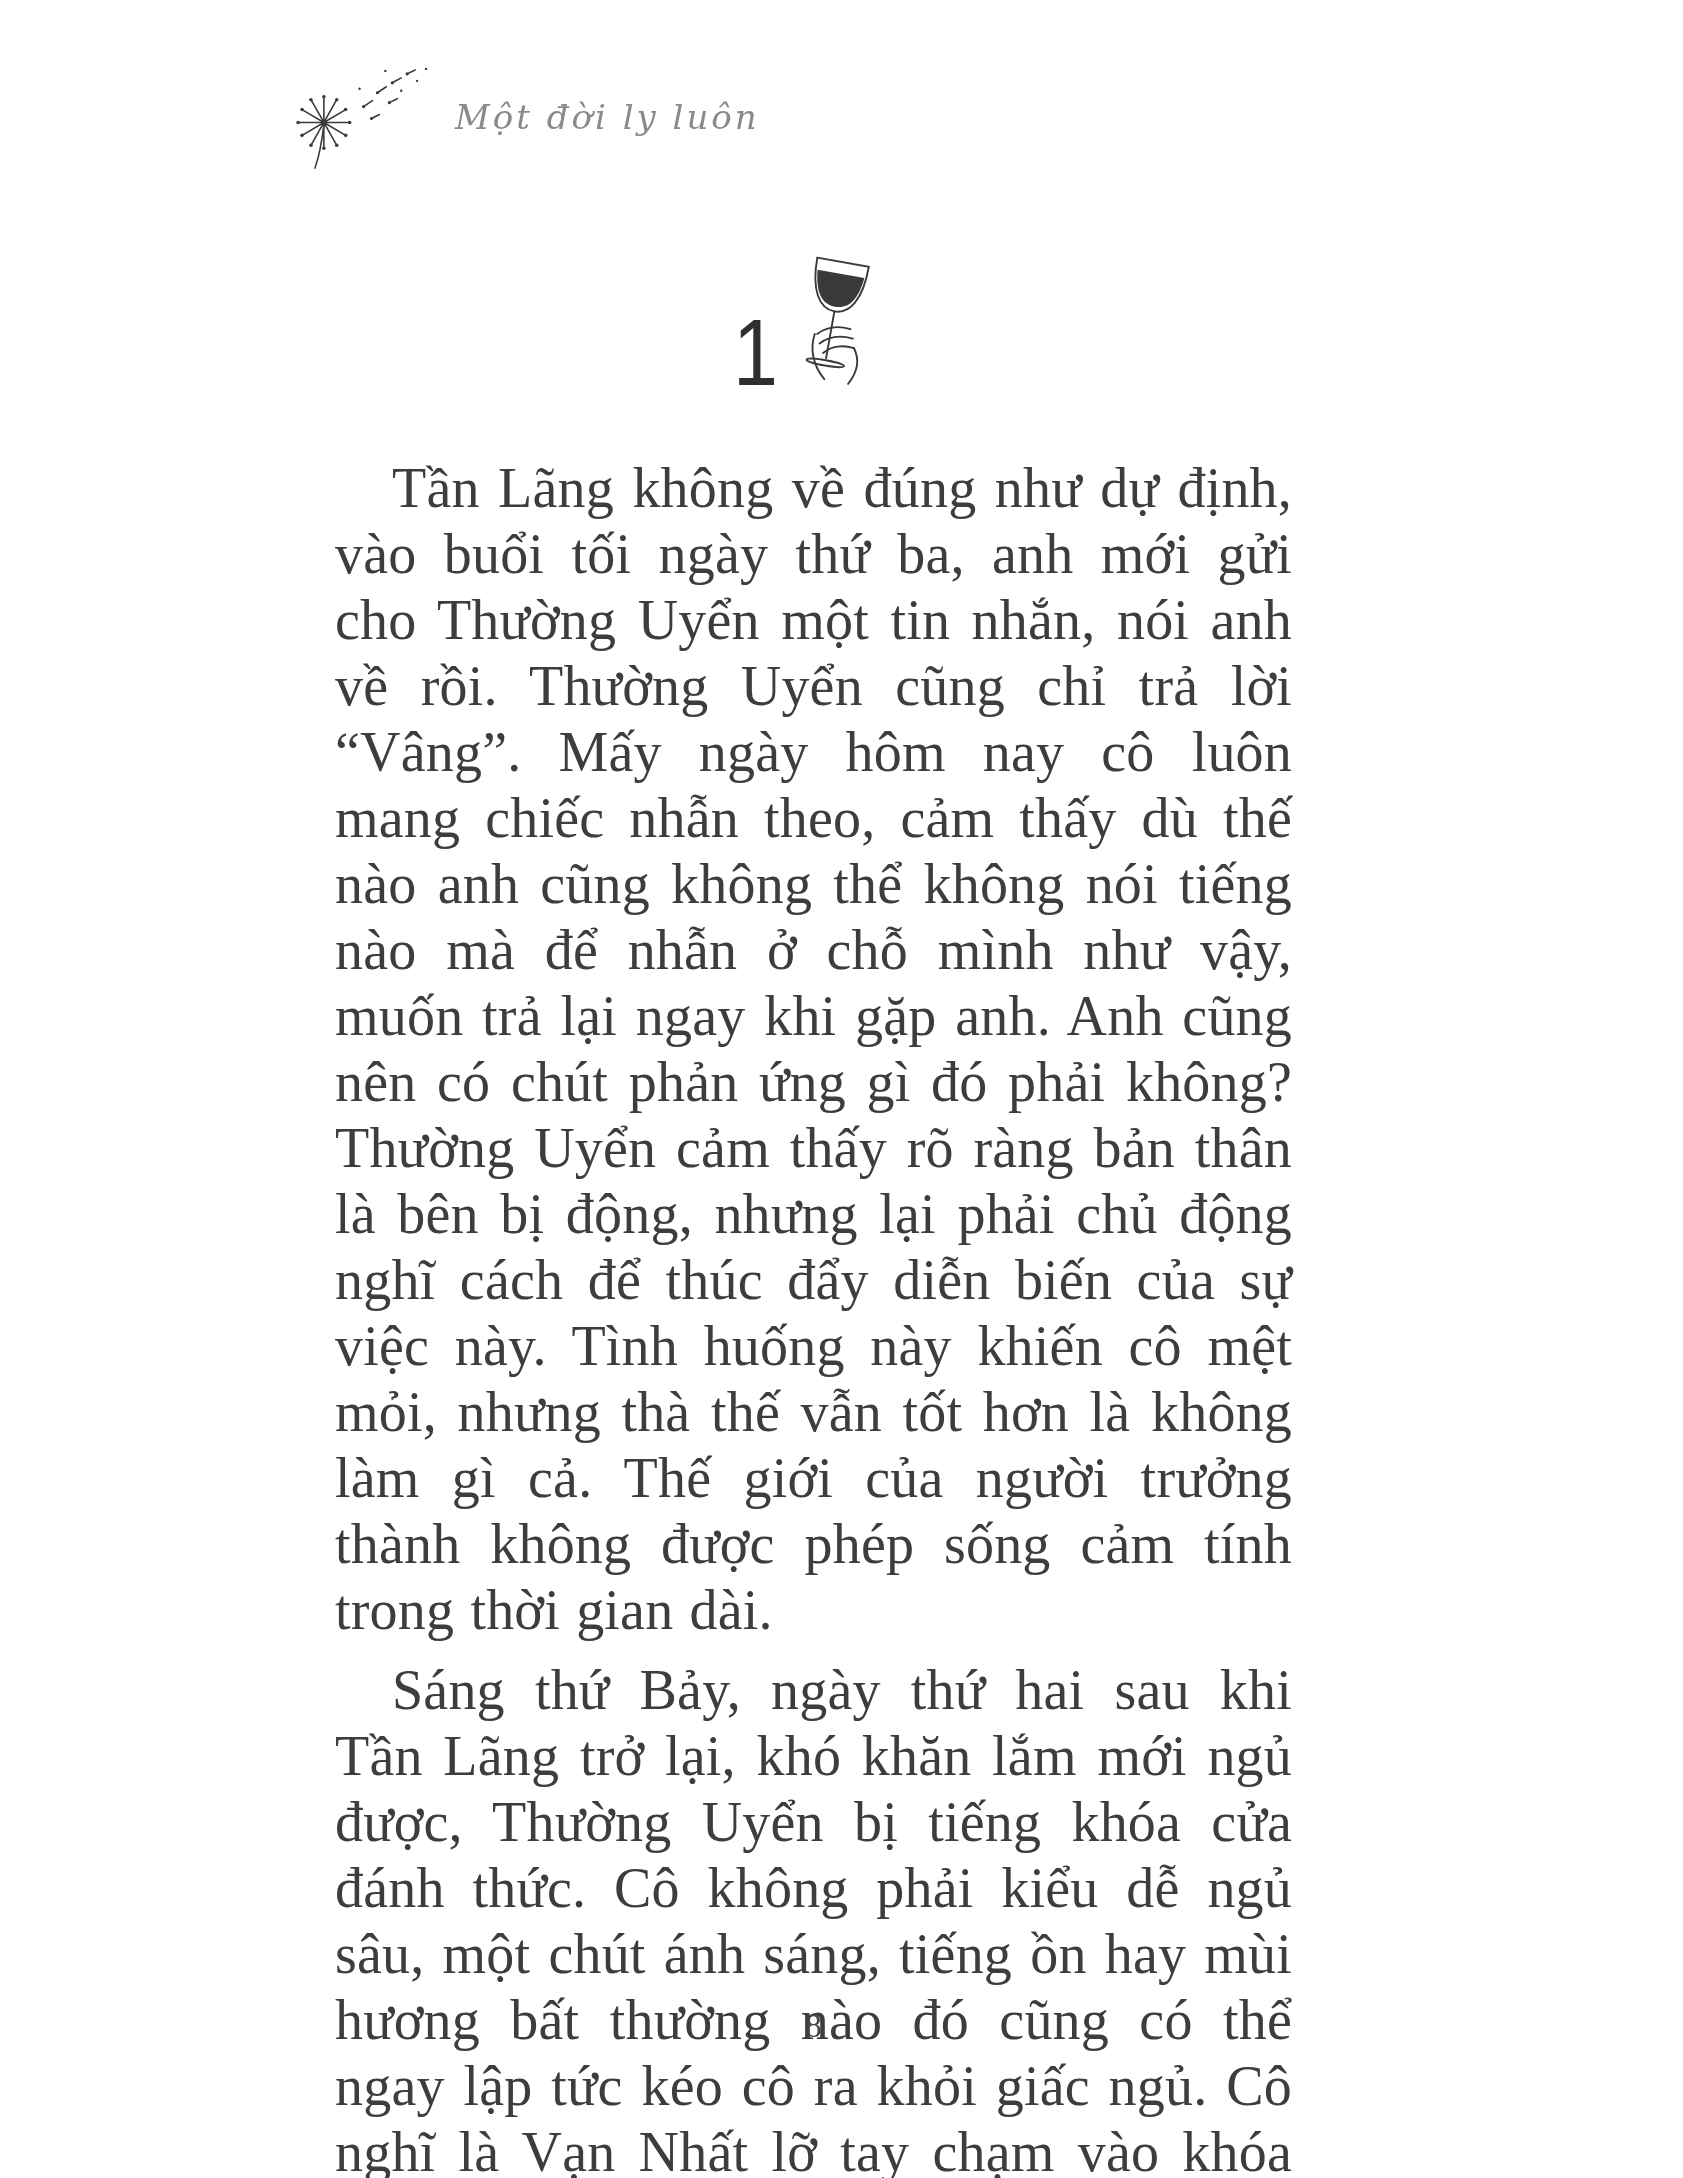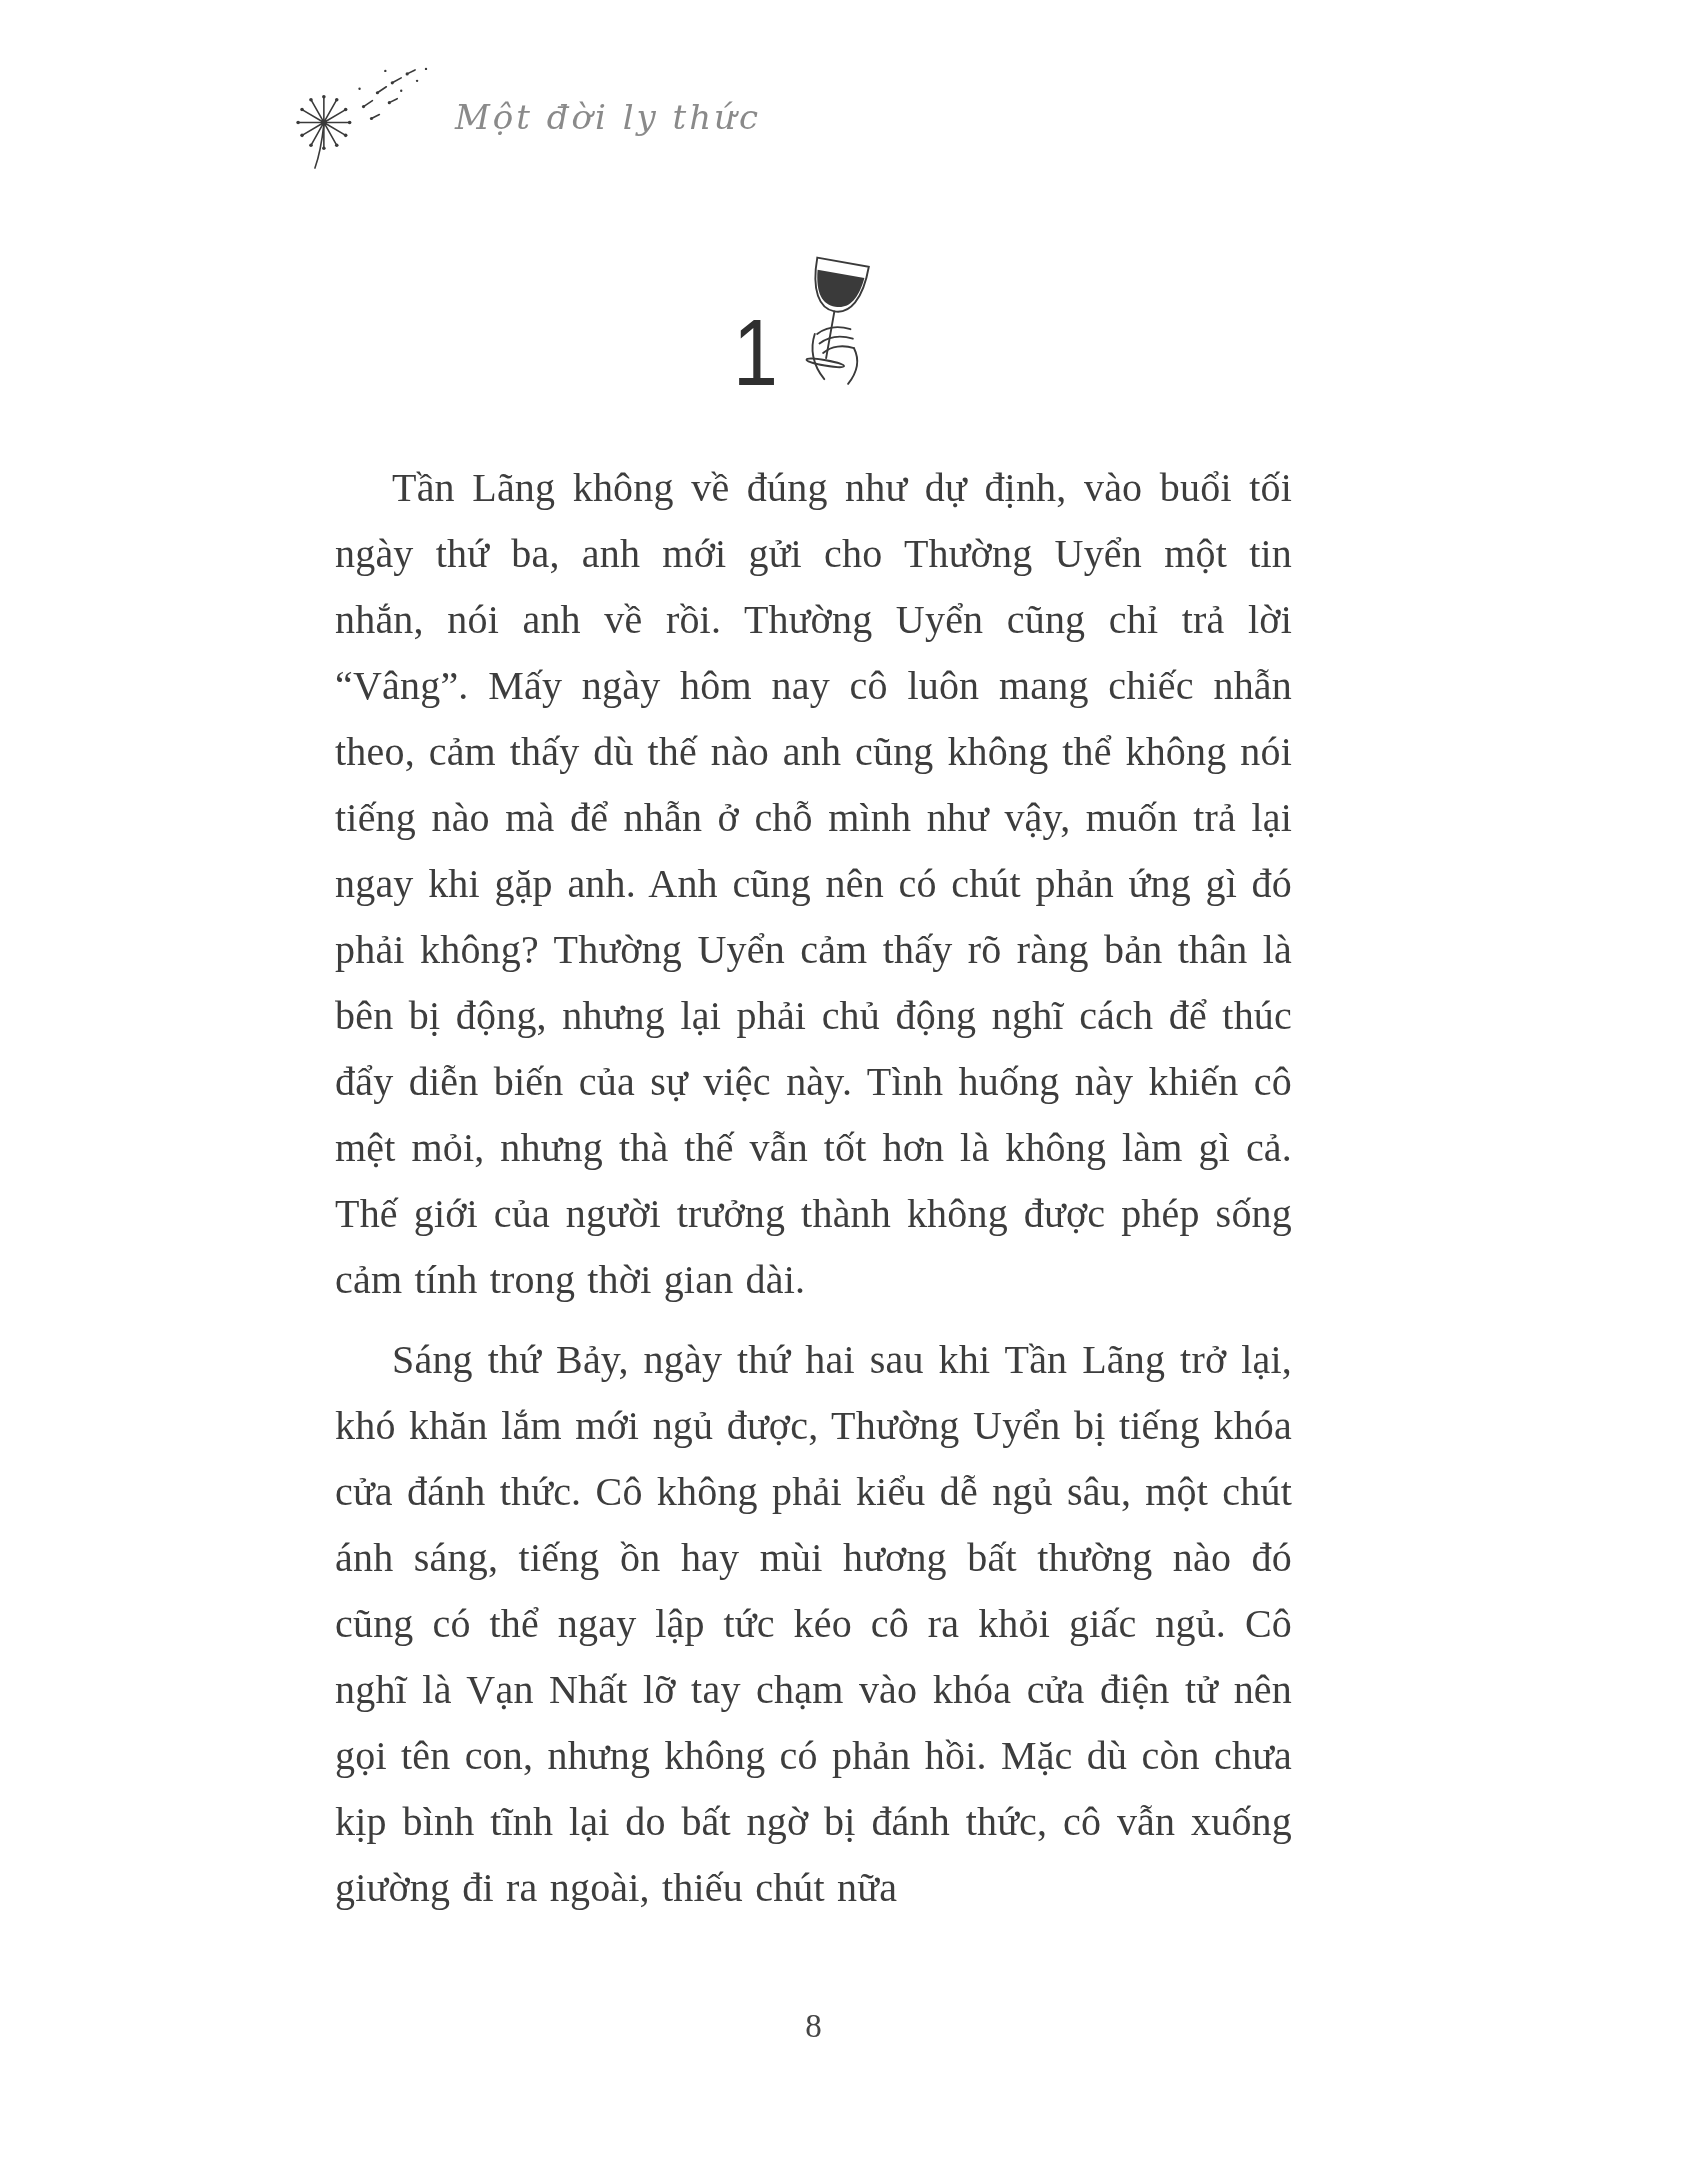--- a/index.html
+++ b/index.html
@@ -68,21 +68,21 @@
 
   
   .text-column {
     position: absolute;
     left: 335px;
     top: 455px;
     width: 957px;
   }
   .text-column p {
     margin: 0;
-    font-size: 40px;
+    font-size: 56px;
     line-height: 66px;
     text-align: justify;
     text-indent: 57px;
     letter-spacing: 0.2px;
     word-spacing: 2px;
     color: #3d3d3d;
   }
   .text-column p + p {
     margin-top: 14px;
   }
@@ -158,21 +158,21 @@
         <circle cx="80" cy="58" r="1.6"></circle>
           <circle cx="98" cy="42" r="1.6"></circle>
         <circle cx="94" cy="10" r="1.2"></circle>
           <circle cx="110" cy="30" r="1.2"></circle>
         <circle cx="126" cy="20" r="1.2"></circle>
           <circle cx="68" cy="28" r="1.2"></circle>
         <circle cx="135" cy="8" r="1.2"></circle>
       </g>
     </svg>
   </span>
-  <span class="book-title">Một đời ly thức</span>
+  <span class="book-title">Một đời ly luôn</span>
 </div>
 
 <div class="chapter-block">
   <span class="chapter-number">1</span>
   <span class="wine-glass">
     <svg viewBox="0 0 90 130" width="107" height="156" aria-hidden="true">
       <g transform="rotate(10 45 20)">
 
         <path class="ln" d="M20,10 L64,10 C64,38 55,52 42,52 C29,52 20,38 20,10 Z"></path>
 

